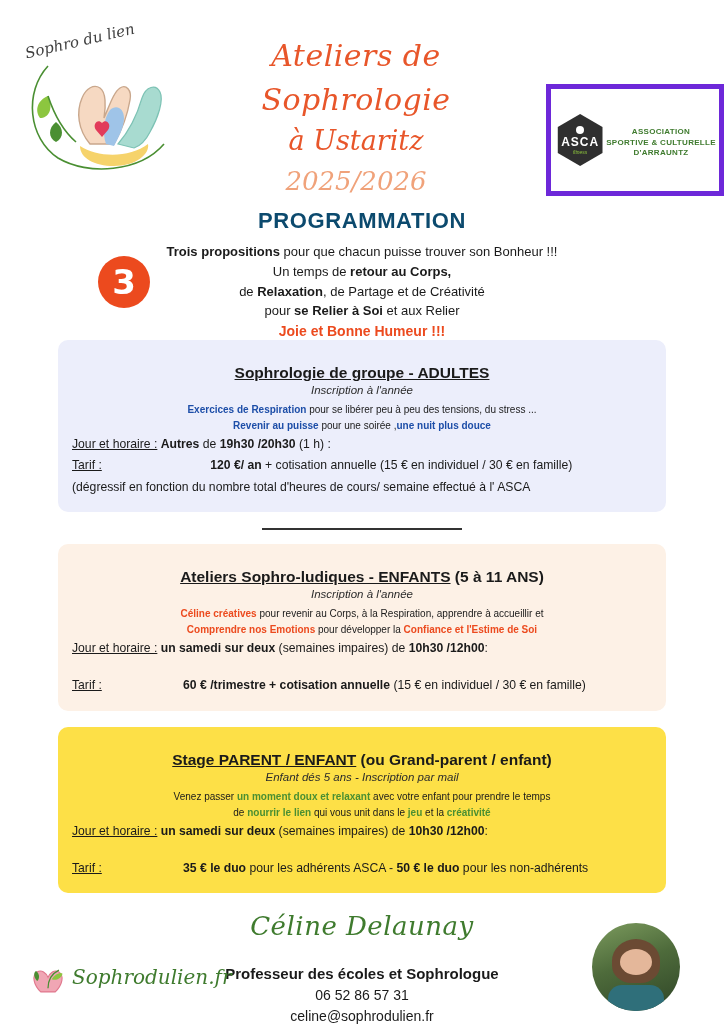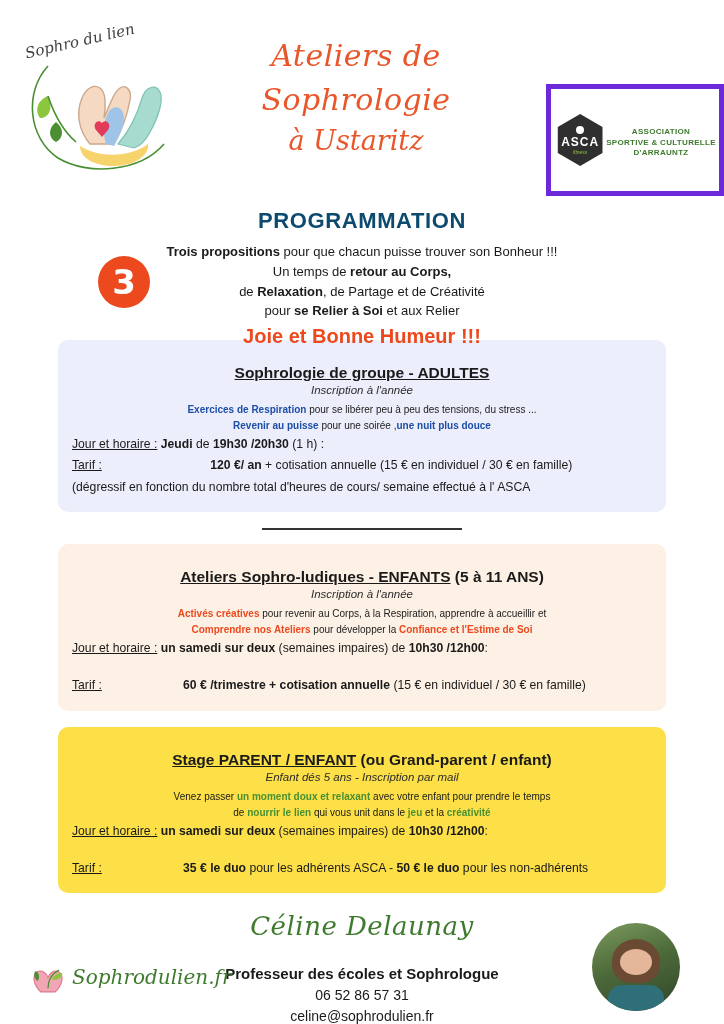--- a/index.html
+++ b/index.html
@@ -150,21 +150,21 @@
   }
   .prog-lines {
     margin-top: 8px;
     text-align: center;
     font-size: 13px;
     line-height: 1.52;
   }
   .prog-lines .joie {
     color: #ec4a1e;
     font-weight: bold;
-    font-size: 20px;
+    font-size: 14px;
   }
   .b { font-weight: bold; }
 
   
   .section {
     margin: 0 58px;
     border-radius: 10px;
     padding: 24px 14px 14px 14px;
   }
   .sec-adults { background: #eceefb; }
@@ -307,20 +307,21 @@
 
       <path d="M78 104 C74 98, 80 92, 84 97 C88 92, 94 98, 90 104 L84 111 Z" fill="#e23b5a"></path>
 
       <path d="M62 120 C80 132, 112 132, 130 118 C132 128, 118 140, 96 140 C76 140, 62 132, 62 120 Z" fill="#f6d36b"></path>
     </svg>
   </div>
 
   <div class="title-block">
     <div class="title-main">Ateliers de Sophrologie</div>
     <div class="title-sub">à Ustaritz</div>
+    <div class="title-year">2025/2026</div>
   </div>
 
   <div class="asca-box">
     <div class="asca-hex">
       <div class="a-dot"></div>
       <div class="a-word">ASCA</div>
       <div class="a-sub">fitness</div>
     </div>
     <div class="asca-text">
       <div>ASSOCIATION</div>
@@ -358,43 +359,43 @@
 
   <div class="sec-line">
     <span class="blue">Exercices de Respiration</span><span> pour se libérer peu à peu des tensions, du stress  ...</span>
   </div>
   <div class="sec-line">
     <span class="blue">Revenir au puisse</span><span> pour une soirée ,</span><span class="blue">une nuit  plus douce</span>
   </div>
 
   <div class="sec-row">
     <span class="u">Jour et horaire :</span>
-    <span class="b">Jeudi</span><span> de </span><span class="b">19h30 /20h30</span><span> (1 h) :</span>
+    <span class="b">Autres</span><span> de </span><span class="b">19h30 /20h30</span><span> (1 h) :</span>
   </div>
   <div class="sec-row">
     <span class="u">Tarif :</span>
     &nbsp;&nbsp;&nbsp;&nbsp;&nbsp;&nbsp;&nbsp;&nbsp;&nbsp;&nbsp;&nbsp;&nbsp;&nbsp;&nbsp;&nbsp;&nbsp;&nbsp;&nbsp;&nbsp;&nbsp;&nbsp;&nbsp;&nbsp;&nbsp;&nbsp;&nbsp;&nbsp;&nbsp;&nbsp;&nbsp;
     <span class="b">120 €/ an</span><span> + cotisation annuelle (15 € en individuel / 30 € en famille)</span>
   </div>
   <div class="sec-row">(dégressif en fonction du nombre total d'heures de cours/ semaine effectué à l' ASCA</div>
 </div>
 
 <div class="divider"></div>
 
 <div class="section sec-kids">
   <div class="sec-head">
     <span class="u">Ateliers Sophro-ludiques - ENFANTS</span><span> (5 à 11 ANS)</span>
   </div>
   <div class="sec-sub">Inscription à l'année</div>
 
   <div class="sec-line">
-    <span class="orange">Activés créatives</span><span> pour revenir au Corps, à la Respiration, apprendre à accueillir et</span>
-  </div>
-  <div class="sec-line">
-    <span class="orange">Comprendre nos Ateliers</span><span> pour développer la </span><span class="orange">Confiance et l'Estime de Soi</span>
+    <span class="orange">Céline créatives</span><span> pour revenir au Corps, à la Respiration, apprendre à accueillir et</span>
+  </div>
+  <div class="sec-line">
+    <span class="orange">Comprendre nos Emotions</span><span> pour développer la </span><span class="orange">Confiance et l'Estime de Soi</span>
   </div>
 
   <div class="sec-row">
     <span class="u">Jour et horaire :</span><span class="b"> un samedi sur deux</span><span> (semaines impaires) de </span><span class="b">10h30 /12h00</span><span>:</span>
   </div>
   <div class="gap"></div>
   <div class="sec-row">
     <span class="u">Tarif :</span>
     &nbsp;&nbsp;&nbsp;&nbsp;&nbsp;&nbsp;&nbsp;&nbsp;&nbsp;&nbsp;&nbsp;&nbsp;&nbsp;&nbsp;&nbsp;&nbsp;&nbsp;&nbsp;&nbsp;&nbsp;&nbsp;&nbsp;
     <span class="b">60 € /trimestre + cotisation annuelle</span><span> (15 € en individuel / 30 € en famille)</span>

